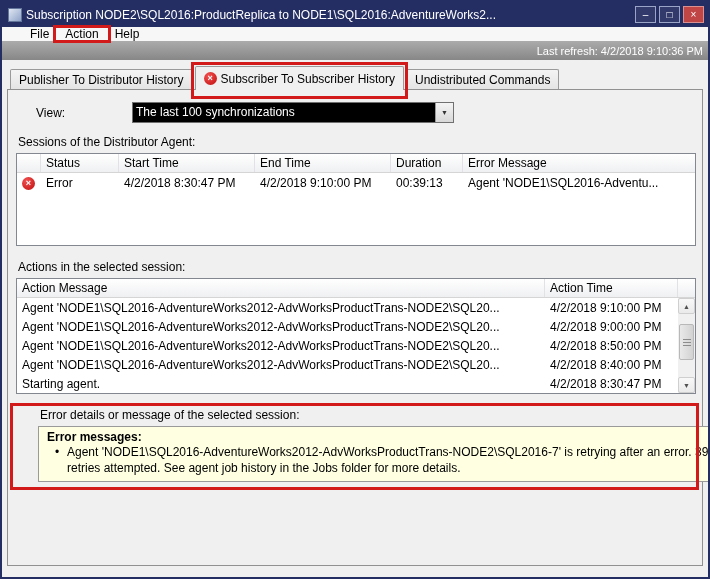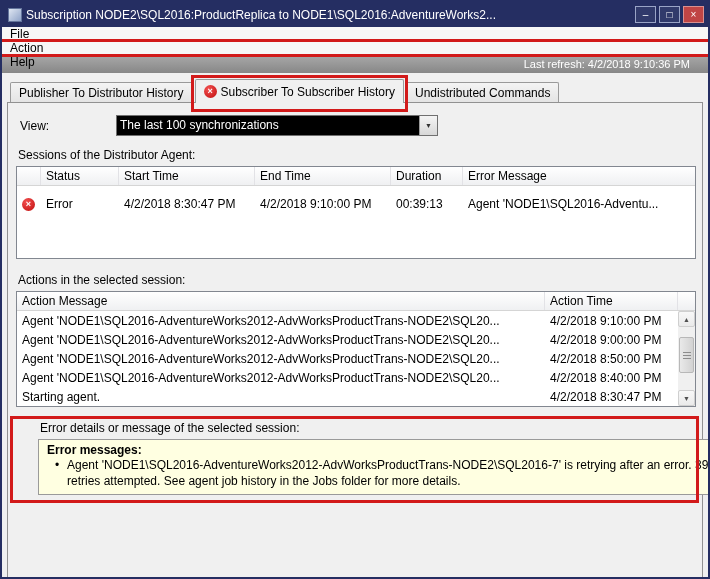--- a/index.html
+++ b/index.html
@@ -13,40 +13,40 @@
     position:relative; overflow:hidden;
   }
   
   .titlebar { height:25px; background:#252e62; color:#fff; display:flex; align-items:center; padding:0 4px; }
   .win-icon { width:14px; height:14px; margin:0 4px 0 2px; background:linear-gradient(135deg,#dfe6f2,#8fa3c8); border:1px solid #64759c; flex:0 0 14px; }
   .title-text { flex:1; white-space:nowrap; overflow:hidden; font-size:12px; padding-top:1px; }
   .tb-btns { display:flex; gap:3px; }
   .tb-btn { width:21px; height:17px; border:1px solid #9aa4c6; color:#fff; display:flex; align-items:center; justify-content:center; font-size:10px; line-height:1; background:rgba(255,255,255,0.06); cursor:default; }
   .tb-btn.close { background:#c04545; border-color:#d89090; }
   
-  .menubar { height:27px; background:#f7f7f7; display:flex; align-items:stretch; padding-left:0;flex-direction:column; }
+  .menubar { height:14px; background:#f7f7f7; display:flex; align-items:stretch; padding-left:20px; }
   .menu-item { display:flex; align-items:center; padding:0 8px; position:relative; }
   
-  .refreshbar { height:19px; background:linear-gradient(#ababab,#878787); display:flex; align-items:center; justify-content:flex-end; color:#fff; font-size:11px; padding-right:18px; }
+  .refreshbar { height:19px; background:linear-gradient(#ababab,#878787); display:flex; align-items:center; justify-content:flex-end; color:#fff; font-size:11px; padding-right:5px; }
   
   .tabs { display:flex; align-items:flex-end; height:24px; margin:6px 8px 0 8px; position:relative; z-index:3; }
   .tab { height:20px; margin:0 2px 1px 0; padding:0 8px; display:flex; align-items:center; gap:4px;
          background:linear-gradient(#f4f4f4,#e4e4e4); border:1px solid #9a9a9a; border-bottom:none;
          border-radius:2px 2px 0 0; white-space:nowrap; position:relative; }
   .tab.active { height:24px; margin-bottom:0; background:#f0f0f0; z-index:5; }
   
   .panel { margin:-1px 5px 0 5px; height:477px; border:1px solid #919191; background:#f0f0f0; padding:8px; position:relative; z-index:1; }
-  .view-row { display:flex; align-items:center; margin:4px 0 12px 4px; }
+  .view-row { display:flex; align-items:center; margin:4px 0 12px 20px; }
   .view-label { width:96px; }
   .combo { width:322px; height:21px; border:1px solid #707070; background:#fff; display:flex; }
   .combo-text { flex:1; background:#000000; color:#fff; padding:2px 3px; white-space:nowrap; overflow:hidden; }
   .combo-btn { width:18px; border-left:1px solid #9a9a9a; background:linear-gradient(#f4f4f4,#d8d8d8); display:flex; align-items:center; justify-content:center; font-size:7px; color:#333; }
   .section-label { margin:0 0 4px 2px; }
   
-  .table { border:1px solid #828790; background:#fff; width:680px;gap:8px; }
+  .table { border:1px solid #828790; background:#fff; width:680px; }
   .thead { display:flex; height:19px; background:linear-gradient(#ffffff,#eff0f2); border-bottom:1px solid #d5d5d5; }
   .th { border-right:1px solid #e2e2e6; padding:0 5px; line-height:18px; white-space:nowrap; overflow:hidden; }
   .trow { display:flex; height:19px; align-items:center; }
   .td { padding:0 5px; white-space:nowrap; overflow:hidden; }
   .c-ic { width:24px; flex:0 0 24px; }
   .c-st { width:78px; flex:0 0 78px; }
   .c-t1, .c-t2 { width:136px; flex:0 0 136px; }
   .c-du { width:72px; flex:0 0 72px; }
   .c-em { flex:1; }
   .sessions { height:93px; display:flex; flex-direction:column; }

